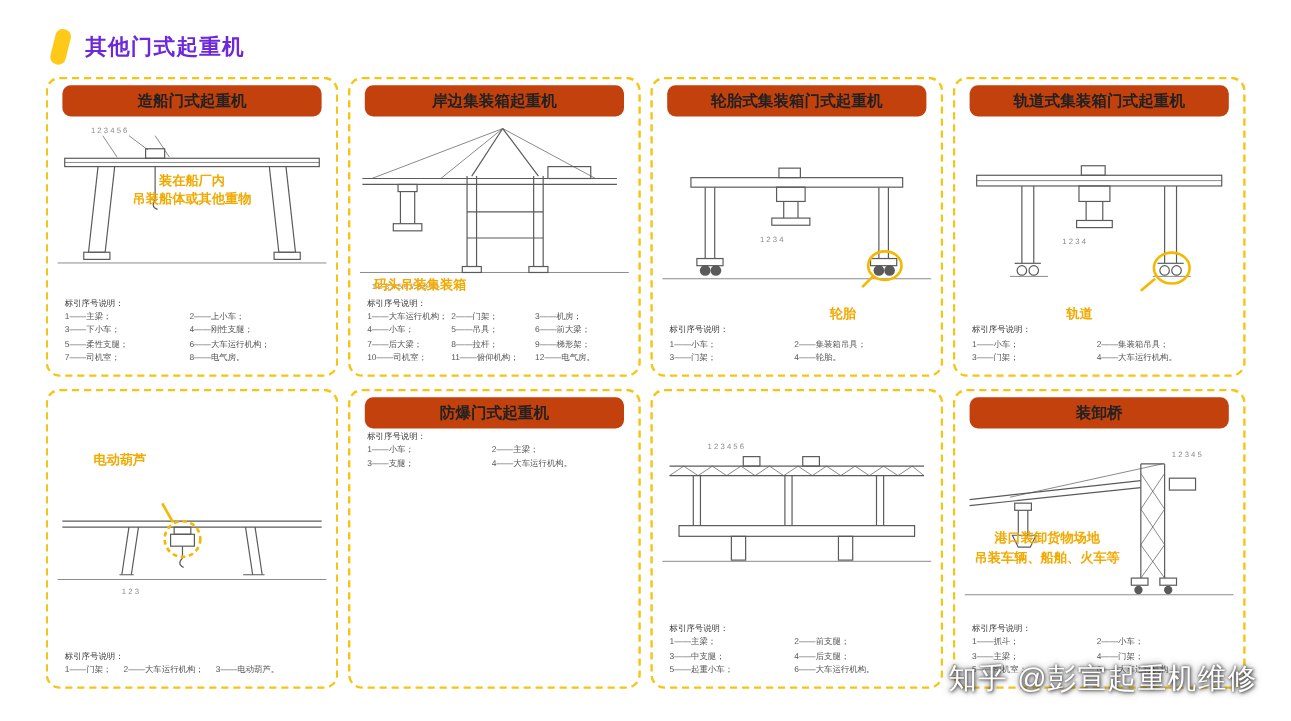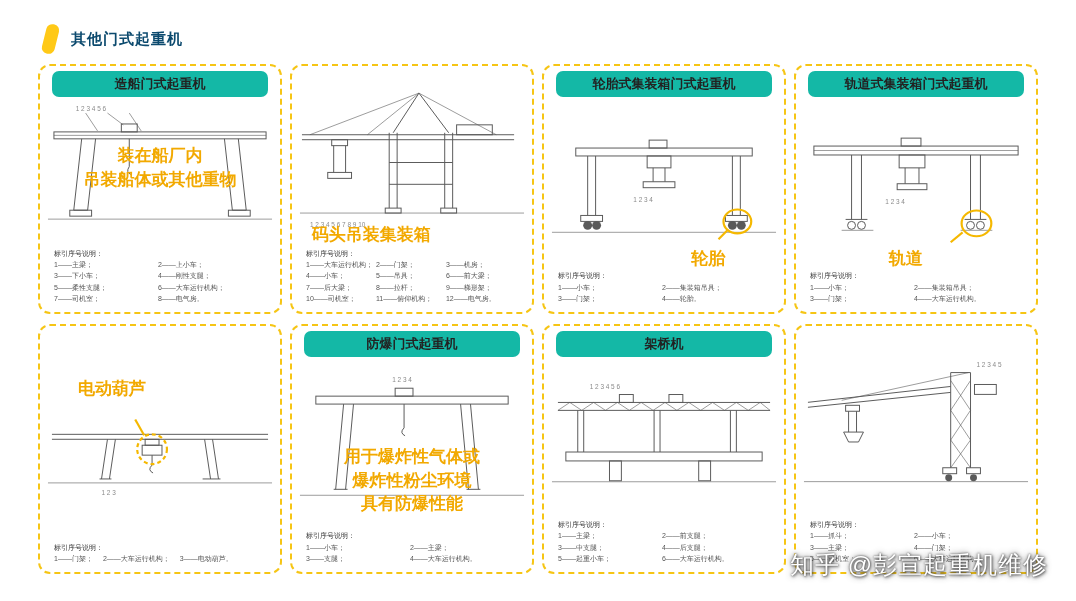--- a/index.html
+++ b/index.html
@@ -2,43 +2,43 @@
 <html><head>
 <meta charset="utf-8">
 <style>
   html,body{margin:0;padding:0;}
   body{
     width:1076px;height:601px;overflow:hidden;position:relative;
     background:#ffffff;font-family:"Liberation Sans","DejaVu Sans",sans-serif;
   }
   .header{display:flex;align-items:center;gap:14px;padding:24px 0 10px 44px;}
   .header-bar{width:13px;height:30px;background:#FFC917;border-radius:6px;transform:rotate(14deg);}
-  .header-title{font-size:15px;font-weight:bold;color:#0c4a6e;letter-spacing:1px;}
+  .header-title{font-size:18px;font-weight:bold;color:#6d28d9;letter-spacing:1px;}
 
   .grid{display:grid;grid-template-columns:repeat(4,1fr);gap:10px 8px;padding:0 38px;}
   .panel{
     border:2px dashed #F6C514;border-radius:12px;height:250px;background:#fff;
     display:flex;flex-direction:column;padding:5px 6px;box-sizing:border-box;
   }
   .badge{
-    background:#14b8a6;border-radius:7px;text-align:center;font-weight:bold;
+    background:#c2410c;border-radius:7px;text-align:center;font-weight:bold;
     font-size:13px;color:#222;padding:4px 2px;margin:0 6px 2px;white-space:nowrap;
   }
   .figure-wrap{position:relative;flex:1;min-height:90px;}
   svg.fig{position:absolute;inset:0;width:100%;height:100%;}
   .fig line,.fig rect,.fig path,.fig polyline,.fig circle,.fig ellipse{
     stroke:#5a5a5a;stroke-width:1;fill:none;
   }
   .fig .fill{fill:#5a5a5a;stroke:none;}
   .fig .thin{stroke-width:0.6;}
   .fig .hl{stroke:#F5B800;stroke-width:2.2;fill:none;}
   .fig .hld{stroke-dasharray:4 3;}
   .fig text{fill:#8a8a8a;font-size:6.5px;stroke:none;font-family:"Liberation Sans",sans-serif;}
   .anno{
-    position:absolute;color:#F2A900;font-weight:bold;font-size:17px;line-height:1.4;
+    position:absolute;color:#F2A900;font-weight:bold;font-size:11px;line-height:1.4;
     text-align:center;white-space:pre-line;
   }
   .legend{font-size:7px;color:#555;padding:0 8px 3px;line-height:1.6;}
   .legend-title{display:block;color:#333;}
   .legend-items{display:block;}
   .legend-item{display:inline-block;vertical-align:top;}
   .cols2 .legend-item{width:49%;}
   .cols3 .legend-item{width:33%;}
   .cols1 .legend-item{margin-right:10px;}
   .watermark{
@@ -83,20 +83,21 @@
       <div class="anno" style="left:0;right:0;top:30%;">装在船厂内
 吊装船体或其他重物</div>
     </div>
     <div class="legend cols2">
       <span class="legend-title">标引序号说明：</span>
       <span class="legend-items"><span class="legend-item">1——主梁；</span><span class="legend-item">2——上小车；</span><span class="legend-item">3——下小车；</span><span class="legend-item">4——刚性支腿；</span><span class="legend-item">5——柔性支腿；</span><span class="legend-item">6——大车运行机构；</span><span class="legend-item">7——司机室；</span><span class="legend-item">8——电气房。</span></span>
     </div>
   </div>
 
   <div class="panel">
+    <div class="badge">岸边集装箱起重机</div>
     <div class="figure-wrap">
       <svg class="fig" viewBox="0 0 230 150">
         <line x1="92" y1="48" x2="92" y2="124"></line>
         <line x1="100" y1="48" x2="100" y2="124"></line>
         <line x1="148" y1="48" x2="148" y2="124"></line>
         <line x1="156" y1="48" x2="156" y2="124"></line>
         <line x1="92" y1="78" x2="156" y2="78"></line>
         <line x1="92" y1="100" x2="156" y2="100"></line>
         <rect x="88" y="124" width="16" height="5"></rect>
         <rect x="144" y="124" width="16" height="5"></rect>
@@ -214,47 +215,27 @@
       <div class="anno" style="left:14%;top:22%;text-align:right;">电动葫芦</div>
     </div>
     <div class="legend cols1">
       <span class="legend-title">标引序号说明：</span>
       <span class="legend-items"><span class="legend-item">1——门架；</span><span class="legend-item">2——大车运行机构；</span><span class="legend-item">3——电动葫芦。</span></span>
     </div>
   </div>
 
   <div class="panel">
     <div class="badge">防爆门式起重机</div>
-    <div class="figure-wrap">
-      <svg class="fig" viewBox="0 0 230 150">
-        <text class="co" x="95" y="12">1 2 3 4</text>
-        <rect x="18" y="26" width="194" height="8"></rect>
-        <line x1="46" y1="34" x2="38" y2="120"></line>
-        <line x1="56" y1="34" x2="48" y2="120"></line>
-        <line x1="36" y1="120" x2="50" y2="120"></line>
-        <line x1="174" y1="34" x2="182" y2="120"></line>
-        <line x1="164" y1="34" x2="172" y2="120"></line>
-        <line x1="170" y1="120" x2="184" y2="120"></line>
-        <rect x="98" y="18" width="18" height="8"></rect>
-        <line x1="107" y1="34" x2="107" y2="58"></line>
-        <path d="M107 58 q-5 5 1 8"></path>
-        <line x1="2" y1="126" x2="228" y2="126" class="thin"></line>
-      </svg>
-      <div class="anno" style="left:0;right:0;top:50%;">用于爆炸性气体或
-爆炸性粉尘环境
-具有防爆性能</div>
-    </div>
     <div class="legend cols2">
       <span class="legend-title">标引序号说明：</span>
       <span class="legend-items"><span class="legend-item">1——小车；</span><span class="legend-item">2——主梁；</span><span class="legend-item">3——支腿；</span><span class="legend-item">4——大车运行机构。</span></span>
     </div>
   </div>
 
   <div class="panel">
-    <div class="badge">架桥机</div>
     <div class="figure-wrap">
       <svg class="fig" viewBox="0 0 230 150">
         <text class="co" x="40" y="24">1 2 3 4 5 6</text>
         <line x1="8" y1="38" x2="222" y2="38"></line>
         <line x1="8" y1="46" x2="222" y2="46"></line>
         <path class="thin" d="M8 46 L20 38 L32 46 L44 38 L56 46 L68 38 L80 46 L92 38 L104 46 L116 38 L128 46 L140 38 L152 46 L164 38 L176 46 L188 38 L200 46 L212 38 L222 46"></path>
         <rect x="70" y="30" width="14" height="8"></rect>
         <rect x="120" y="30" width="14" height="8"></rect>
         <line x1="28" y1="46" x2="28" y2="88"></line>
         <line x1="34" y1="46" x2="34" y2="88"></line>
@@ -268,20 +249,21 @@
         <line x1="2" y1="118" x2="228" y2="118" class="thin"></line>
       </svg>
     </div>
     <div class="legend cols2">
       <span class="legend-title">标引序号说明：</span>
       <span class="legend-items"><span class="legend-item">1——主梁；</span><span class="legend-item">2——前支腿；</span><span class="legend-item">3——中支腿；</span><span class="legend-item">4——后支腿；</span><span class="legend-item">5——起重小车；</span><span class="legend-item">6——大车运行机构。</span></span>
     </div>
   </div>
 
   <div class="panel">
+    <div class="badge">装卸桥</div>
     <div class="figure-wrap">
       <svg class="fig" viewBox="0 0 230 150">
         <text class="co" x="176" y="16">1 2 3 4 5</text>
         <line x1="150" y1="22" x2="150" y2="118"></line>
         <line x1="170" y1="22" x2="170" y2="118"></line>
         <line x1="150" y1="22" x2="170" y2="22"></line>
         <line class="thin" x1="150" y1="30" x2="170" y2="60"></line>
         <line class="thin" x1="170" y1="30" x2="150" y2="60"></line>
         <line class="thin" x1="150" y1="60" x2="170" y2="90"></line>
         <line class="thin" x1="170" y1="60" x2="150" y2="90"></line>
@@ -294,20 +276,22 @@
         <rect x="44" y="55" width="14" height="6"></rect>
         <line x1="47" y1="61" x2="47" y2="82"></line>
         <line x1="55" y1="61" x2="55" y2="82"></line>
         <path d="M42 82 L62 82 L57 92 L47 92 Z"></path>
         <rect x="142" y="118" width="14" height="6"></rect>
         <rect x="166" y="118" width="14" height="6"></rect>
         <circle class="fill" cx="148" cy="128" r="3.5"></circle>
         <circle class="fill" cx="173" cy="128" r="3.5"></circle>
         <line x1="2" y1="132" x2="228" y2="132" class="thin"></line>
       </svg>
+      <div class="anno" style="left:2%;top:52%;width:58%;">港口装卸货物场地
+吊装车辆、船舶、火车等</div>
     </div>
     <div class="legend cols2">
       <span class="legend-title">标引序号说明：</span>
       <span class="legend-items"><span class="legend-item">1——抓斗；</span><span class="legend-item">2——小车；</span><span class="legend-item">3——主梁；</span><span class="legend-item">4——门架；</span><span class="legend-item">5——司机室；</span><span class="legend-item">6——大车运行机构。</span></span>
     </div>
   </div>
 
 </div>
 
 <div class="watermark">知乎 @彭宣起重机维修</div>

